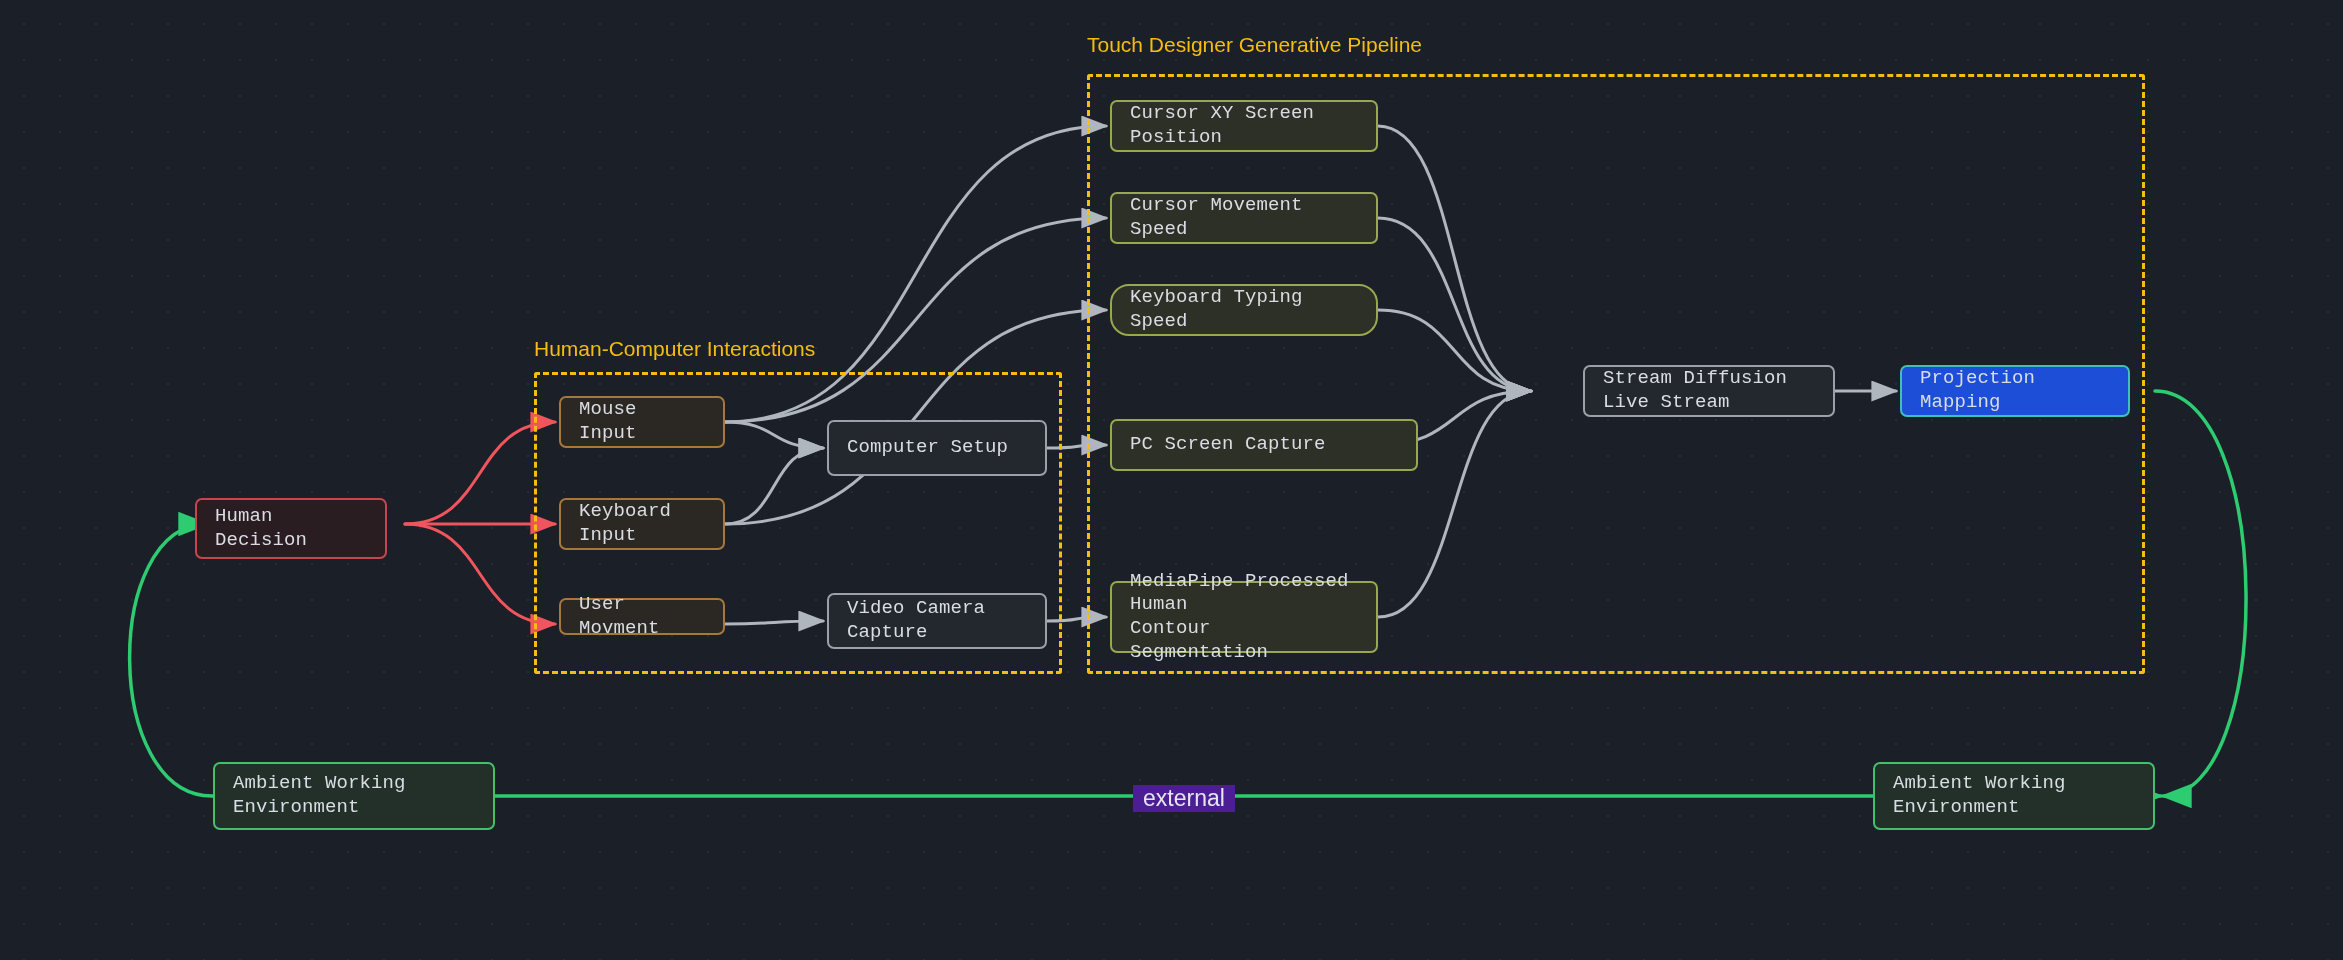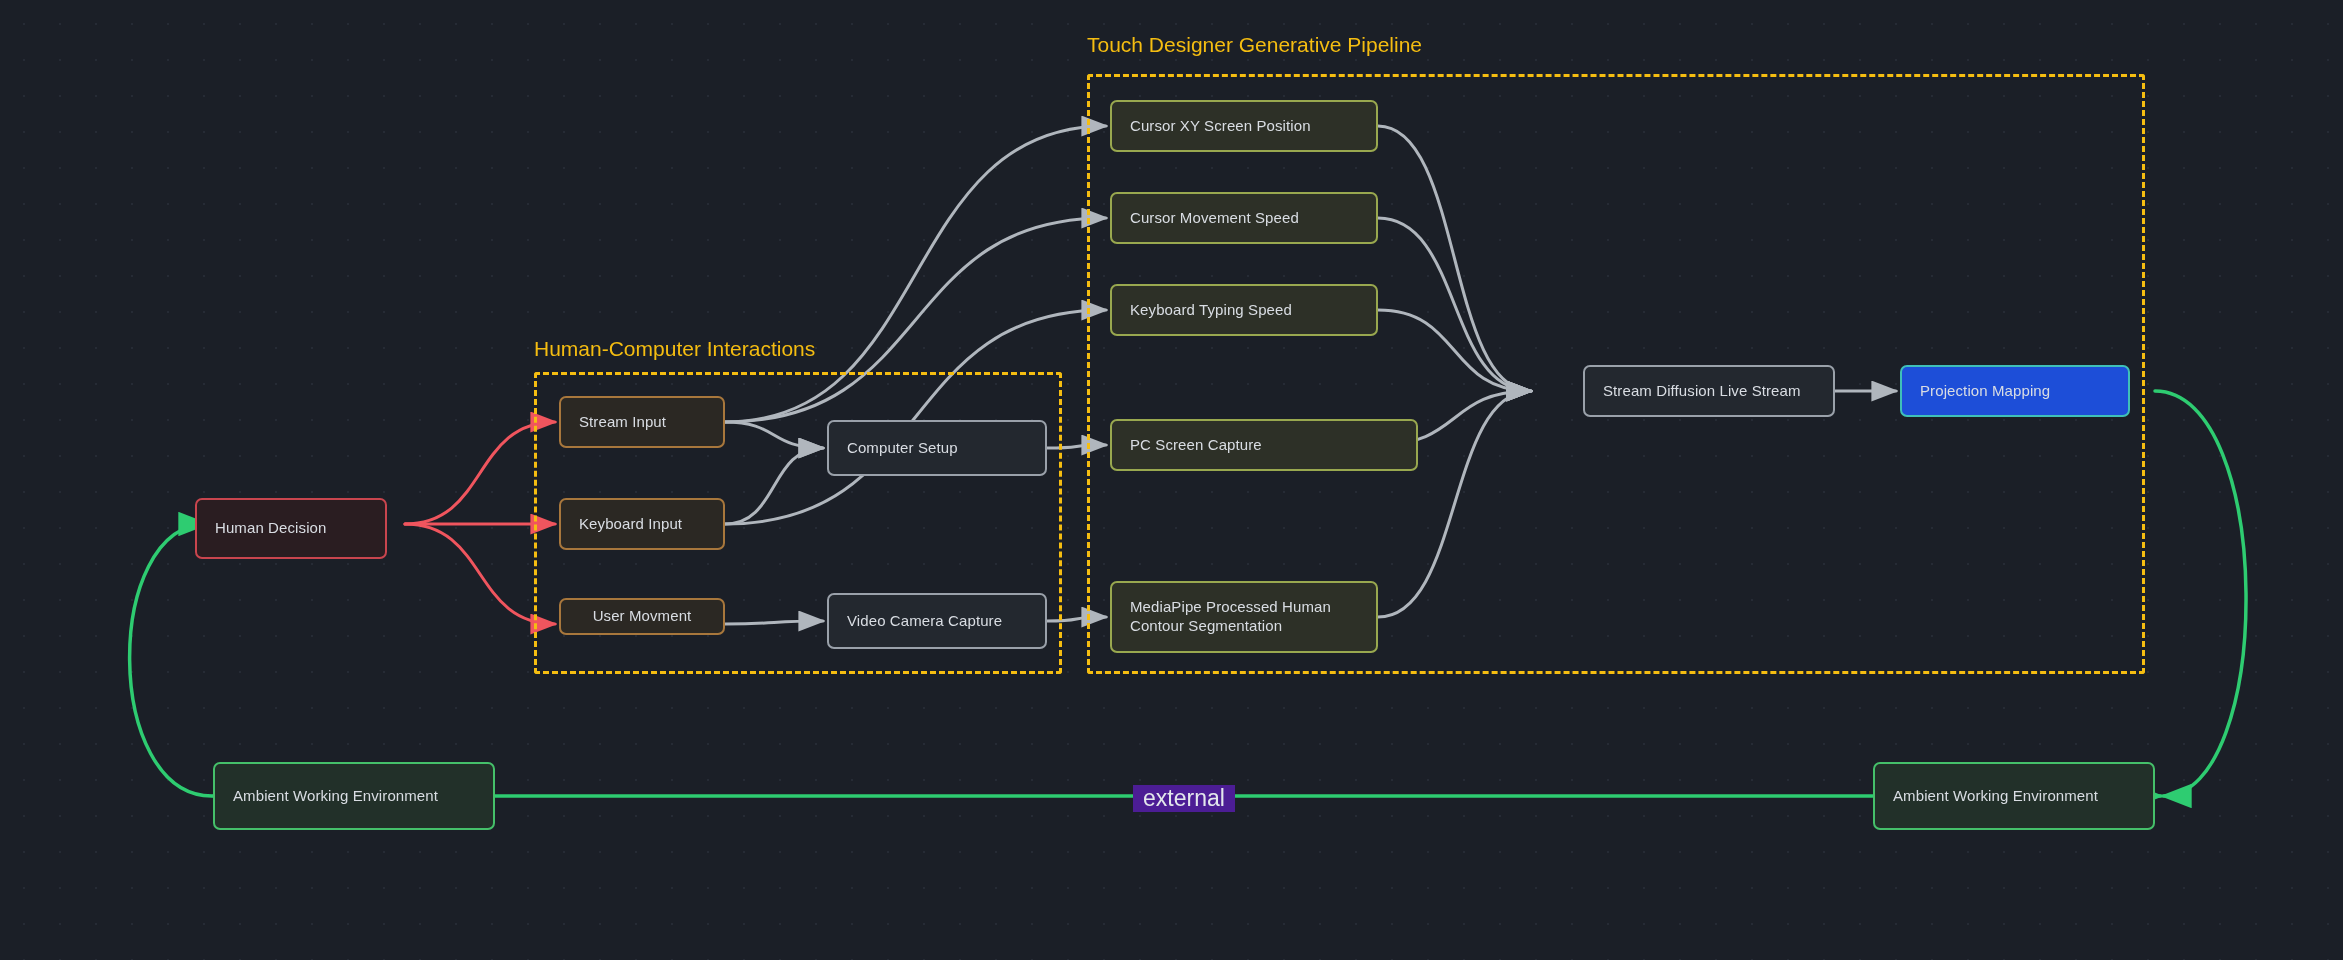--- a/index.html
+++ b/index.html
@@ -11,24 +11,25 @@
     background-size:36px 36px;
     background-position:6px 6px;
   }
   #canvas{position:absolute;left:0;top:0;width:2343px;height:960px;}
   svg.edges{position:absolute;left:0;top:0;width:2343px;height:960px;pointer-events:none;}
 
   .node{
     position:absolute;box-sizing:border-box;border-radius:7px;
     display:flex;align-items:center;
     padding:16px 18px;
-    font-size:15px;line-height:1.25;
+    font-size:19px;line-height:1.25;
     color:#d9dde3;
     letter-spacing:.1px;
     white-space:pre-line;
+    font-family:Liberation Mono, monospace;
   }
   .n-red   {background:#2a1d21;border:2px solid #c9454e;}
   .n-brown {background:#2b2823;border:2px solid #a8773c;}
   .n-grey  {background:#23282f;border:2px solid #9aa1aa;}
   .n-olive {background:#2d3027;border:2px solid #99a84f;}
   .n-cyan  {background:#1d4ed8;border:2px solid #3fc0b8;}
   .n-green {background:#223029;border:2px solid #45c06a;}
 
   .group{
     position:absolute;box-sizing:border-box;
@@ -84,28 +85,28 @@
   </svg>
 
   <div id="groups-layer">
       <div class="group" style="left: 534px; top: 372px; width: 528px; height: 302px; border-color: rgb(245, 189, 17);"></div>
       <div class="group-label" style="left: 534px; top: 337px; color: rgb(245, 189, 17);">Human-Computer Interactions</div>
       <div class="group" style="left: 1087px; top: 74px; width: 1058px; height: 600px; border-color: rgb(245, 189, 17);"></div>
       <div class="group-label" style="left: 1087px; top: 33px; color: rgb(245, 189, 17);">Touch Designer Generative Pipeline</div>
     </div>
   <div id="nodes-layer">
       <div class="node n-red" style="left: 195px; top: 498px; width: 192px; height: 61px;"><span>Human Decision</span></div>
-      <div class="node n-brown" style="left: 559px; top: 396px; width: 166px; height: 52px;"><span>Stream Input</span></div>
+      <div class="node n-brown" style="left: 559px; top: 396px; width: 166px; height: 52px;"><span>Mouse Input</span></div>
       <div class="node n-brown" style="left: 559px; top: 498px; width: 166px; height: 52px;"><span>Keyboard Input</span></div>
       <div class="node n-brown" style="left: 559px; top: 598px; width: 166px; height: 37px; justify-content: center;"><span>User Movment</span></div>
       <div class="node n-grey" style="left: 827px; top: 420px; width: 220px; height: 56px;"><span>Computer Setup</span></div>
       <div class="node n-grey" style="left: 827px; top: 593px; width: 220px; height: 56px;"><span>Video Camera Capture</span></div>
       <div class="node n-olive" style="left: 1110px; top: 100px; width: 268px; height: 52px;"><span>Cursor XY Screen Position</span></div>
       <div class="node n-olive" style="left: 1110px; top: 192px; width: 268px; height: 52px;"><span>Cursor Movement Speed</span></div>
-      <div class="node n-olive" style="left: 1110px; top: 284px; width: 268px; height: 52px;"><span>Keyboard Typing Speed</span></div>
+      <div class="node n-olive" style="left: 1110px; top: 284px; width: 268px; height: 52px; border-radius: 19px;"><span>Keyboard Typing Speed</span></div>
       <div class="node n-olive" style="left: 1110px; top: 419px; width: 308px; height: 52px;"><span>PC Screen Capture</span></div>
       <div class="node n-olive" style="left: 1110px; top: 581px; width: 268px; height: 72px;"><span>MediaPipe Processed Human
 Contour Segmentation</span></div>
       <div class="node n-grey" style="left: 1535px; top: 365px; width: 252px; height: 52px; margin-left: 48px;"><span>Stream Diffusion Live Stream</span></div>
       <div class="node n-cyan" style="left: 1900px; top: 365px; width: 230px; height: 52px;"><span>Projection Mapping</span></div>
       <div class="node n-green" style="left: 213px; top: 762px; width: 282px; height: 68px;"><span>Ambient Working Environment</span></div>
       <div class="node n-green" style="left: 1873px; top: 762px; width: 282px; height: 68px;"><span>Ambient Working Environment</span></div>
     </div>
   <div id="labels-layer">
       <div class="edge-label" style="left: 1133px; top: 785px;">external</div>

